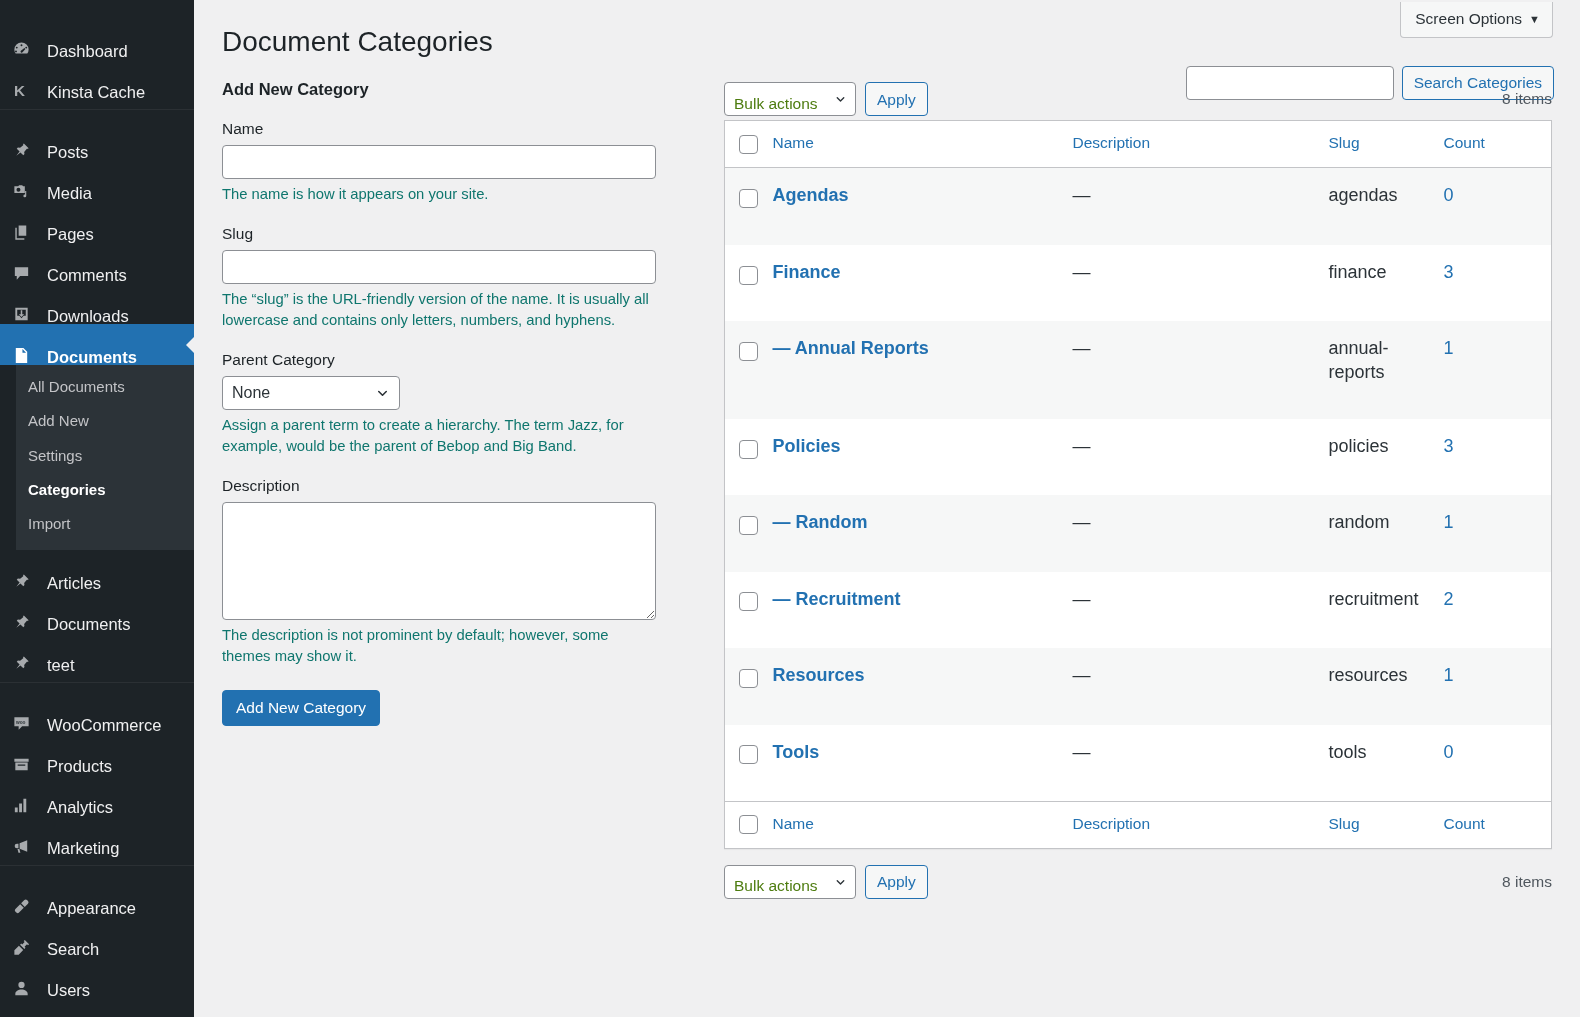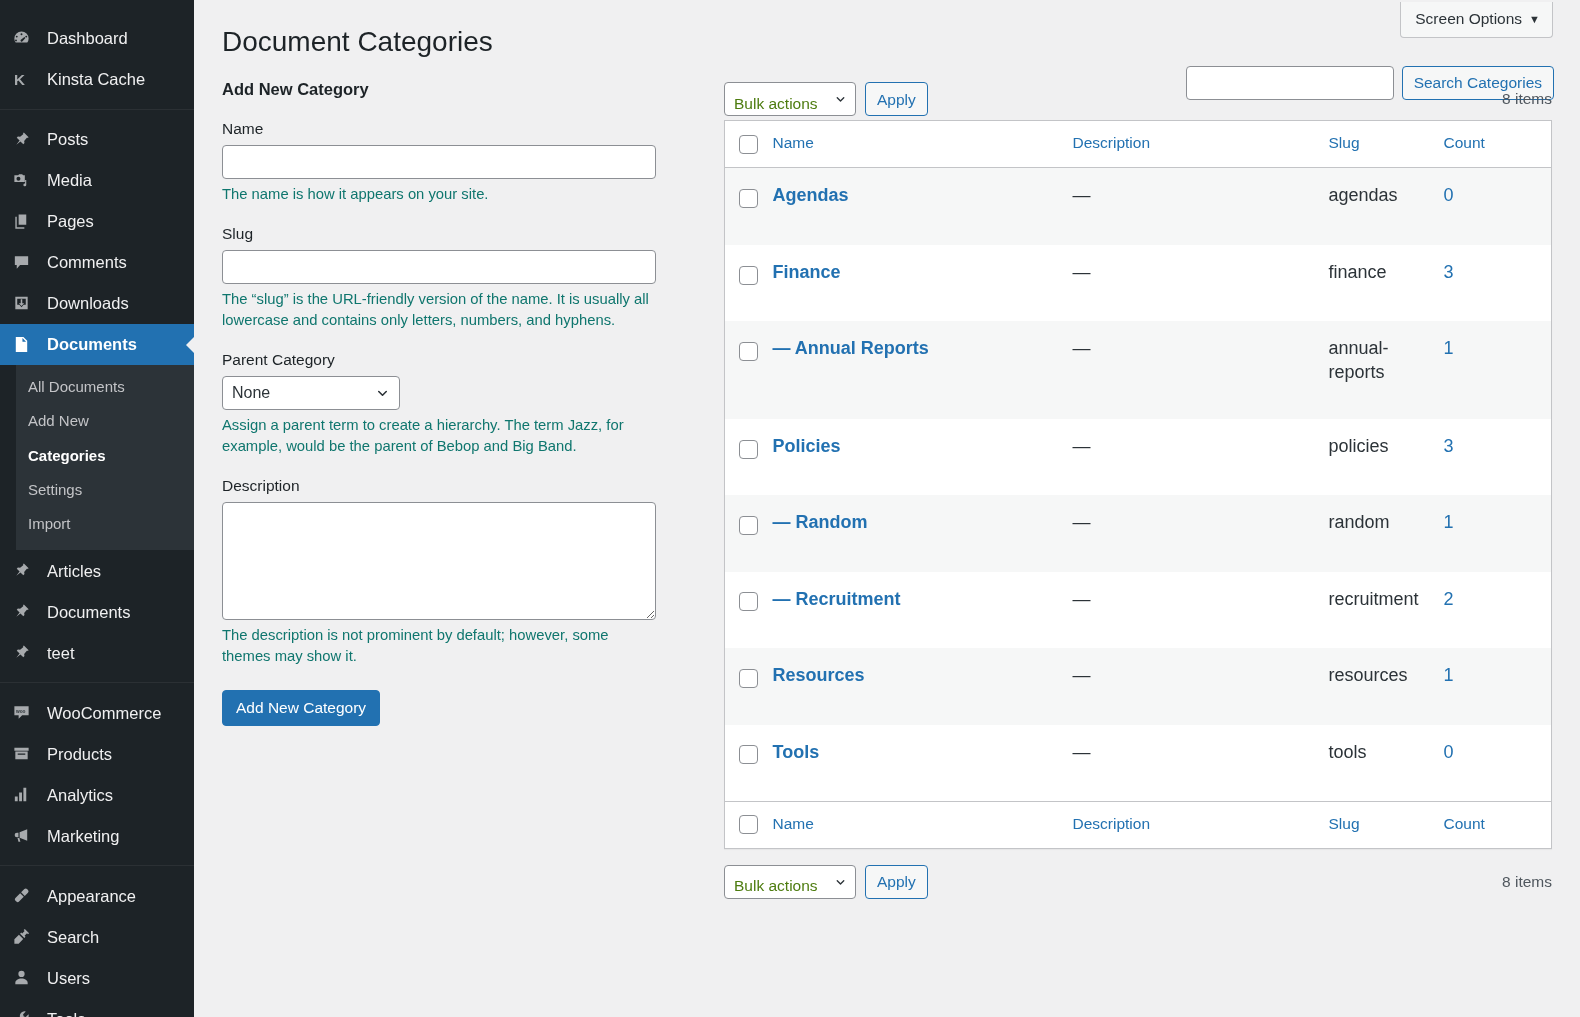--- a/index.html
+++ b/index.html
@@ -19,21 +19,21 @@
     background: #1d2327;
     height: 1017px;
     overflow: hidden;
     position: relative;
     color: #f0f0f1;
   }
   .menu-sep { height: 1px; background: #32373c; margin: 9px 0 9px 0; opacity: .65; }
   .menu-top { height: 18px; }
   .menu-item {
     display: flex;
-    align-items: center;
+    align-items: flex-end;
     height: 41px;
     padding: 0 0 0 12px;
     color: #f0f0f1;
     font-size: 16.5px;
     line-height: 1;
     position: relative;
     cursor: pointer;
   }
   .menu-item .ico {
     width: 26px; min-width: 26px;
@@ -417,22 +417,22 @@
               <path d="M4 2h8l4 4v12H4V2zm7 1.2V7h3.8L11 3.2zM6 9h8v1.3H6V9zm0 2.6h8v1.3H6v-1.3zm0 2.6h5.5v1.3H6v-1.3z"></path>
             </svg>
         </span>
         <span>Documents</span>
       </div>
     </div>
 
     <div class="submenu">
       <span class="submenu-item">All Documents</span>
       <span class="submenu-item">Add New</span>
+      <span class="submenu-item">Settings</span>
       <span class="submenu-item current">Categories</span>
-      <span class="submenu-item">Settings</span>
       <span class="submenu-item">Import</span>
     </div>
 
     <div>
       <div class="menu-item">
         <span class="ico">
           <svg width="19" height="19" viewBox="0 0 20 20" fill="currentColor">
               <path d="M12.5 2.5l-1 1 .6.6-3.6 3.1-2.3-.3-1.2 1.2 3 3-3.5 4.4 4.4-3.5 3 3 1.2-1.2-.3-2.3 3.1-3.6.6.6 1-1-5-5z"></path>
             </svg>
         </span>

